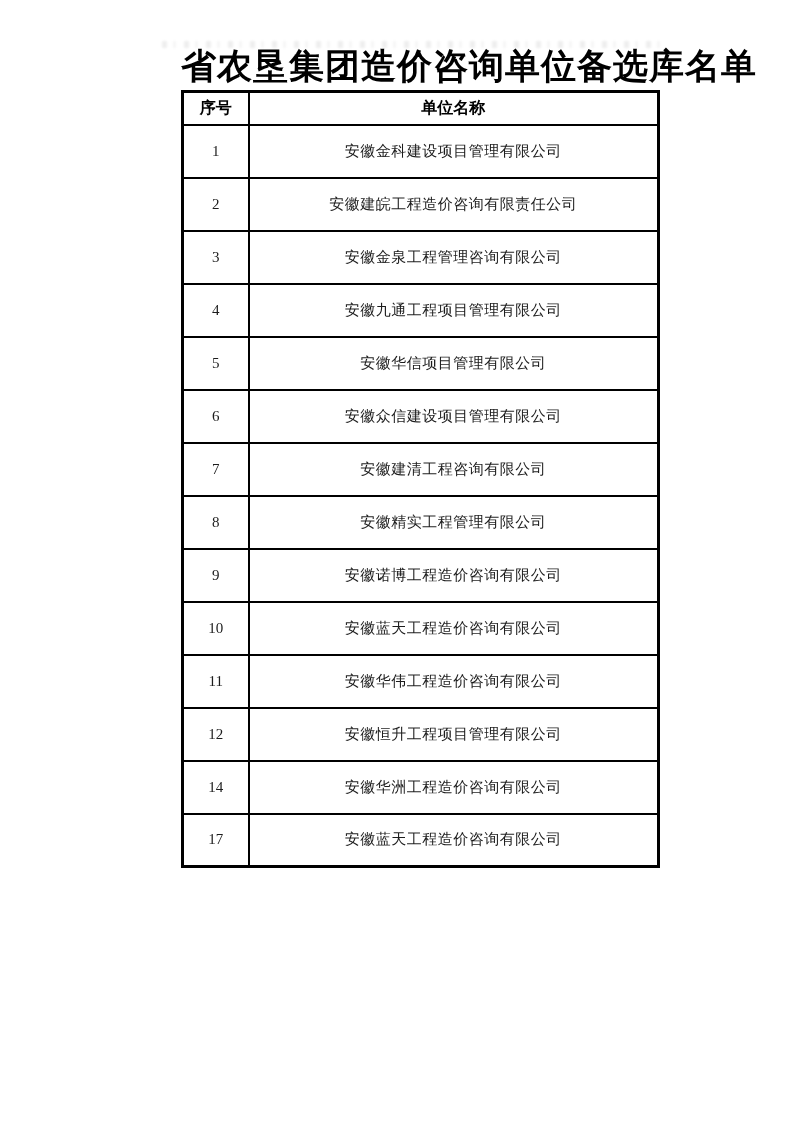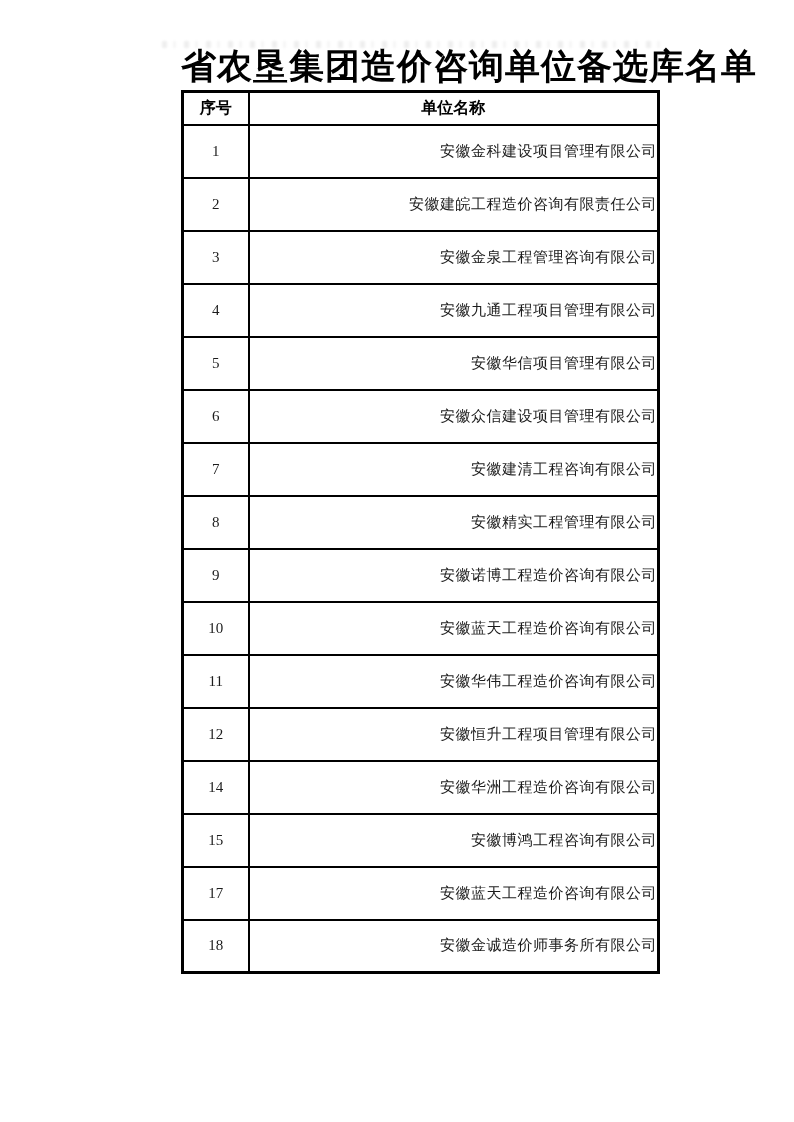--- a/index.html
+++ b/index.html
@@ -64,21 +64,20 @@
   }
   table.roster tbody td {
     height: 53px;
     font-size: 15px;
   }
   table.roster tbody td.seq {
     font-family: "Liberation Serif", serif;
   }
   table.roster tbody td.name {
     letter-spacing: 0.5px;
-    text-align: right;
   }
 </style>
 </head>
 <body>
 
 <div class="page">
 
   <div class="artifact"></div>
 
   <div class="doc-title">省农垦集团造价咨询单位备选库名单</div>
@@ -141,27 +140,19 @@
         </tr>
         <tr>
           <td class="seq">12</td>
           <td class="name">安徽恒升工程项目管理有限公司</td>
         </tr>
         <tr>
           <td class="seq">14</td>
           <td class="name">安徽华洲工程造价咨询有限公司</td>
         </tr>
         <tr>
-          <td class="seq">15</td>
-          <td class="name">安徽博鸿工程咨询有限公司</td>
-        </tr>
-        <tr>
           <td class="seq">17</td>
           <td class="name">安徽蓝天工程造价咨询有限公司</td>
-        </tr>
-        <tr>
-          <td class="seq">18</td>
-          <td class="name">安徽金诚造价师事务所有限公司</td>
         </tr>
       </tbody>
   </table>
 
 </div>
 
 </body></html>

